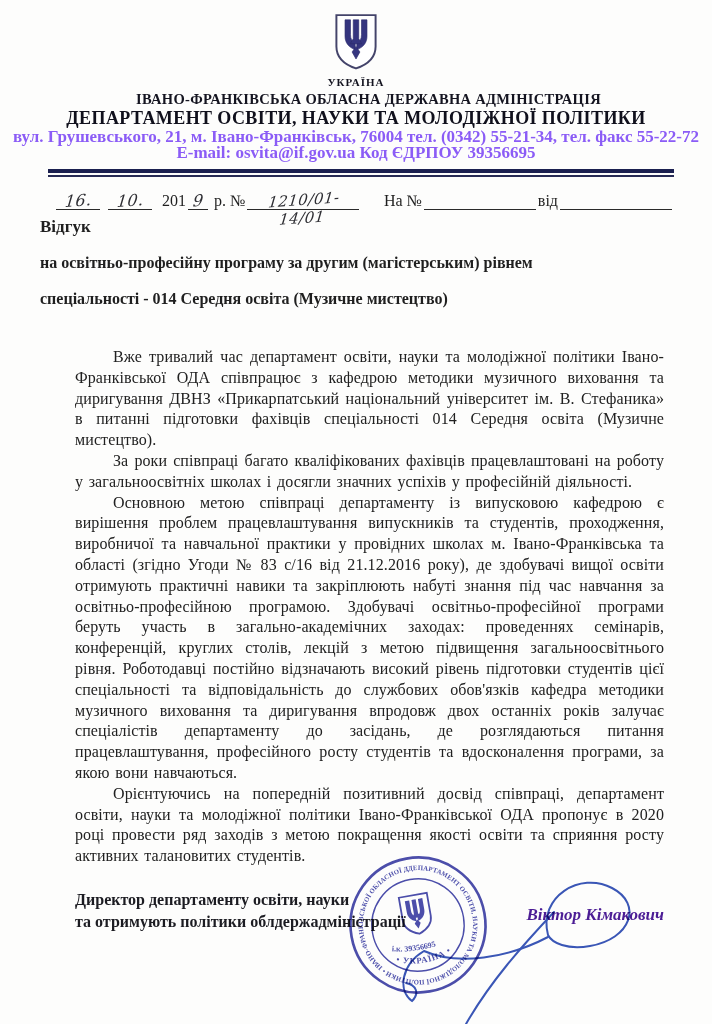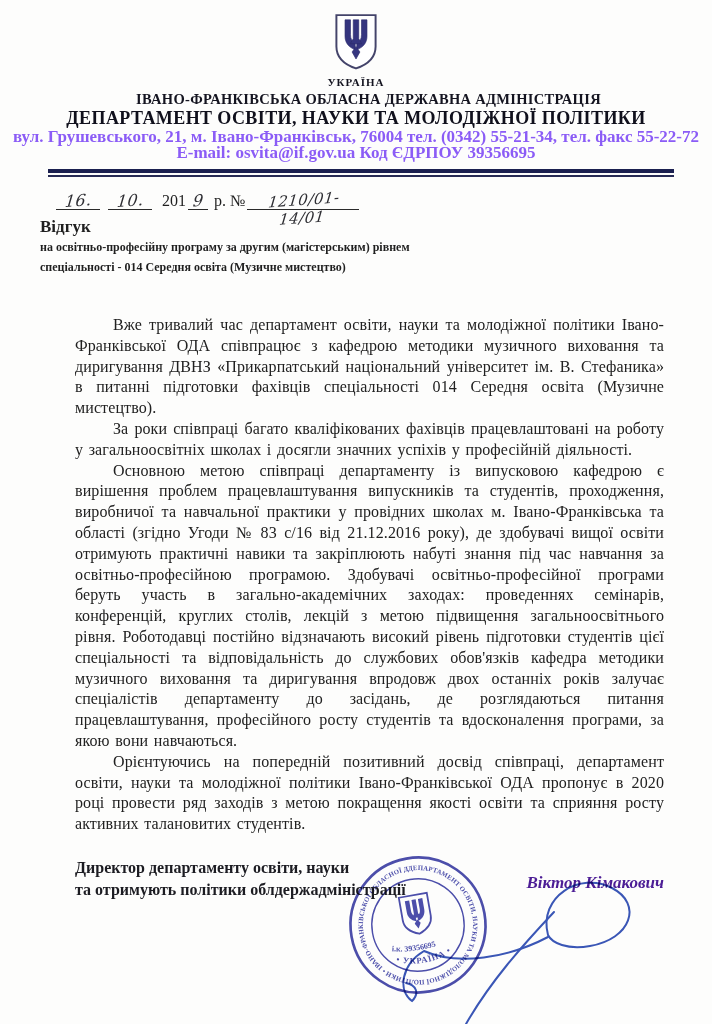--- a/index.html
+++ b/index.html
@@ -25,21 +25,21 @@
   .w18{width:20px;}
   .w112{width:112px;}
   .w110{width:112px;}
   .printed{white-space:pre;padding:0 2px;}
   .hw{font-family:"DejaVu Serif",serif;font-style:italic;font-size:16px;color:#2e2e33;
       display:inline-block;transform:rotate(-4deg) skewX(-10deg);letter-spacing:.5px;}
   .hw-num{font-size:15px;}
   
   .title-block{margin:6px 60px 0 40px;}
   .title{font-weight:bold;font-size:17px;line-height:21px;}
-  .subtitle{font-weight:bold;font-size:12px;line-height:20px;}
+  .subtitle{font-weight:bold;font-size:16px;line-height:20px;margin-top:16px;}
   
   .body-text{margin:38px 48px 0 75px;}
   .body-text p{
     margin:0;text-align:justify;text-indent:38px;
     font-size:16px;line-height:20.8px;letter-spacing:.1px;word-spacing:1.5px;color:#212121;
   }
   
   .signoff{display:flex;justify-content:space-between;margin:22px 48px 0 75px;}
   .position{font-weight:bold;font-size:16px;line-height:22px;color:#1c1c22;}
   .signer{font-weight:bold;font-size:17px;margin-top:16px;white-space:nowrap;color:#4c1d95;font-style:italic;}
@@ -72,20 +72,26 @@
   <div class="rule"></div>
 
   <div class="ref-row">
     <div class="ref-left">
       <span class="blank w44"><span class="hw">16.</span></span>
       <span class="blank w44"><span class="hw">10.</span></span>
       <span class="printed">201</span>
         <span class="blank w18"><span class="hw">9</span></span>
       <span class="printed"> р. №</span>
       <span class="blank w112"><span class="hw hw-num">1210/01-14/01</span></span>
+    </div>
+    <div class="ref-right">
+      <span class="printed">На №</span>
+        <span class="blank w110"></span>
+      <span class="printed">від</span>
+        <span class="blank w112"></span>
     </div>
   </div>
 
   <div class="title-block">
     <div class="title">Відгук</div>
     <div class="subtitle">на освітньо-професійну програму  за другим (магістерським) рівнем</div>
     <div class="subtitle">спеціальності - 014 Середня освіта (Музичне мистецтво)</div>
   </div>
 
   <main class="body-text">

